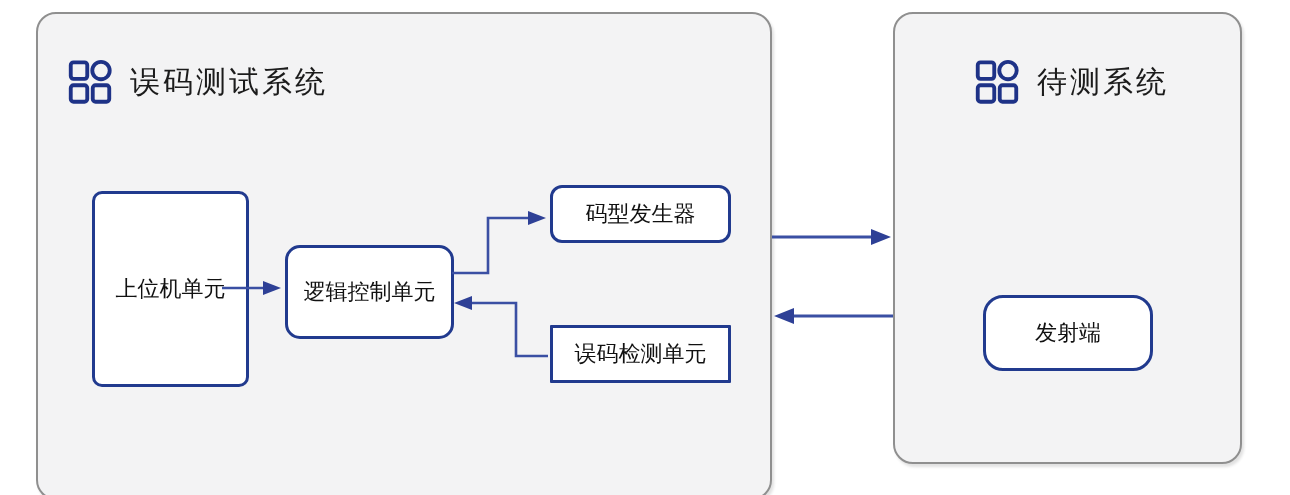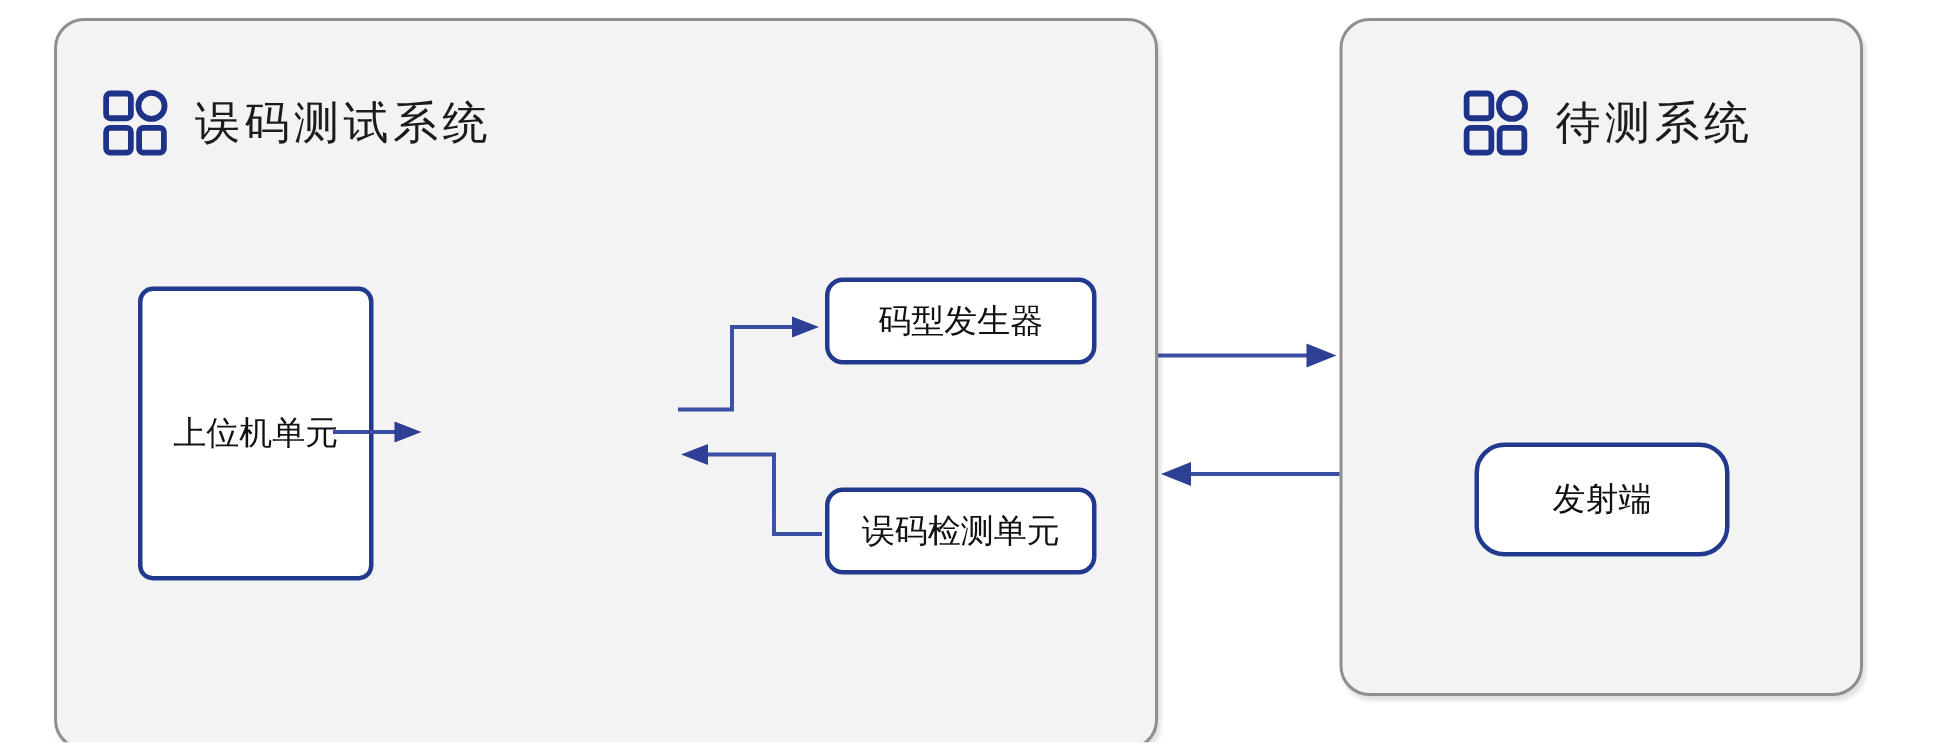--- a/index.html
+++ b/index.html
@@ -48,21 +48,21 @@
     display: flex;
     align-items: center;
     justify-content: center;
     font-size: 22px;
     color: #111111;
     white-space: nowrap;
   }
   .node-host     { left: 65px;  top: 189px; width: 157px; height: 196px; border-radius: 10px; }
   .node-logic    { left: 283px; top: 243px; width: 169px; height: 94px;  border-radius: 15px; }
   .node-pattern  { left: 548px; top: 183px; width: 181px; height: 58px;  border-radius: 12px; }
-  .node-detector { left: 548px; top: 323px; width: 181px; height: 58px;  border-radius: 12px; }
+  .node-detector { left: 548px; top: 323px; width: 181px; height: 58px;  border-radius: 1px; }
   .node-receiver { left: 983px; top: 205px; width: 170px; height: 63px;  border-radius: 12px; }
   .node-transmit { left: 983px; top: 293px; width: 170px; height: 76px;  border-radius: 20px; }
 
   .connectors {
     position: absolute;
     left: 0; top: 0;
     width: 1290px; height: 495px;
     pointer-events: none;
   }
 </style>
@@ -79,20 +79,23 @@
           <circle cx="36" cy="12" r="9.5"></circle>
           <rect x="3" y="28" width="18" height="18" rx="3"></rect>
           <rect x="27" y="28" width="18" height="18" rx="3"></rect>
         </g>
       </svg>
       <span class="panel-title">误码测试系统</span>
     </div>
 
     <div class="node node-host" style="left:29px; top:177px;margin-left:25px;">
       <span>上位机单元</span>
+    </div>
+    <div class="node node-logic" style="left:247px; top:231px;">
+      <span>逻辑控制单元</span>
     </div>
     <div class="node node-pattern" style="left:512px; top:171px;">
       <span>码型发生器</span>
     </div>
     <div class="node node-detector" style="left:512px; top:311px;">
       <span>误码检测单元</span>
     </div>
   </div>
 
   <div class="panel panel-right">

